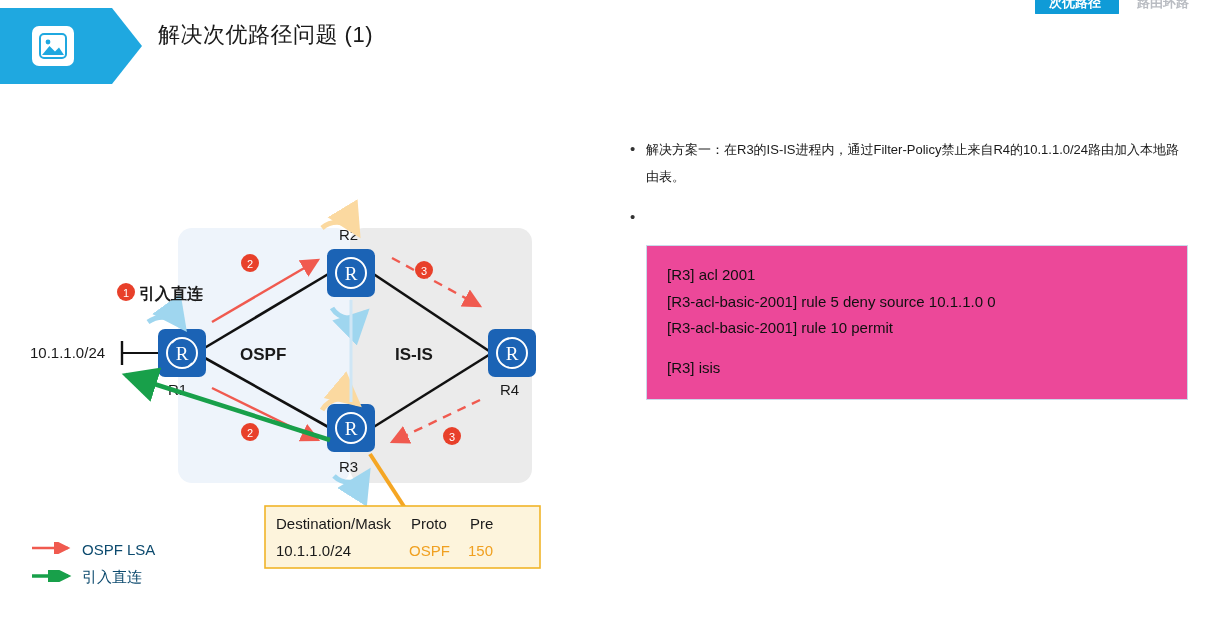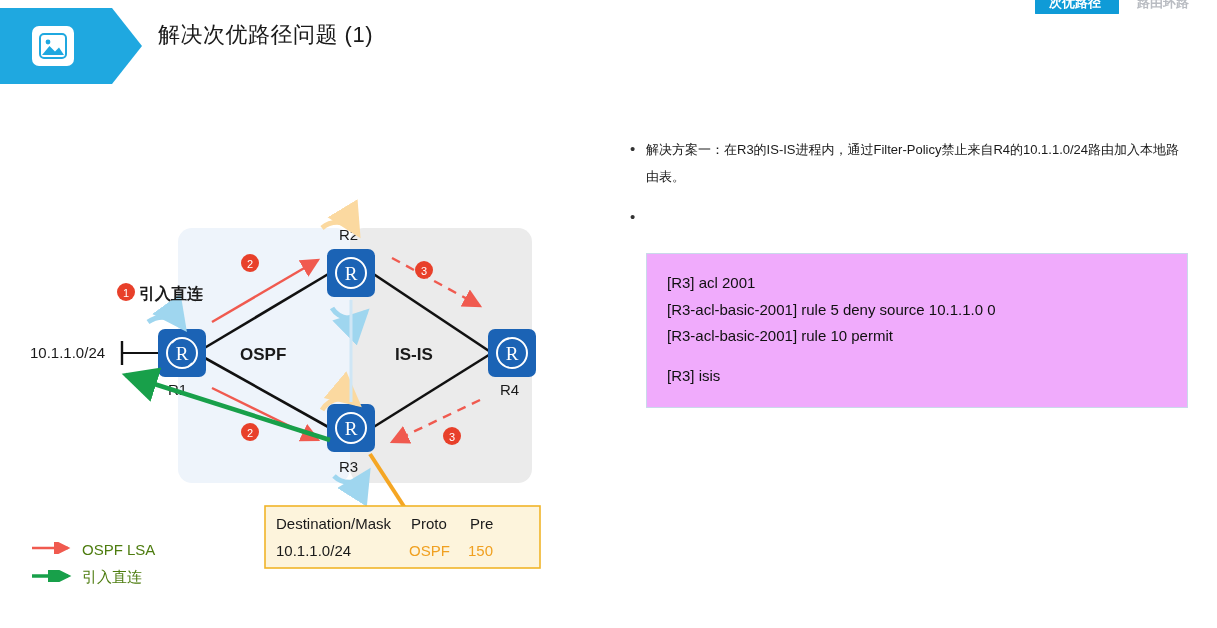--- a/index.html
+++ b/index.html
@@ -90,25 +90,25 @@
     font-size: 15px;
     line-height: 26px;
     color: #333;
   }
   .bullet-text {
     font-size: 13px;
     line-height: 27px;
     color: #1a1a1a;
   }
   .code-box {
-    margin-top: 23px;
+    margin-top: 15px;
     margin-left: 16px;
     width: 542px;
     box-sizing: border-box;
-    background: #f0abfc;
+    background: #ec4899;
     border: 1px solid #c9d9ea;
     padding: 16px 20px 18px 20px;
   }
   .code-line {
     font-size: 15px;
     line-height: 26.5px;
     color: #101010;
     white-space: pre;
   }
   .code-line.blank { height: 13px; line-height: 13px; }
@@ -128,21 +128,21 @@
     width: 260px;
   }
   .legend-item {
     display: flex;
     align-items: center;
     height: 28px;
   }
   .legend-key { width: 52px; flex: 0 0 52px; }
   .legend-label {
     font-size: 15px;
-    color: #4d7c0f;
+    color: #0c4a6e;
   }
 </style>
 </head>
 <body>
 
 <div class="header-band">
   <div class="title-chevron"></div>
   <div class="title-icon">
     <svg width="28" height="26" viewBox="0 0 28 26">
       <rect x="1" y="1" width="26" height="24" rx="4" fill="none" stroke="#1fa8e0" stroke-width="2"></rect>

